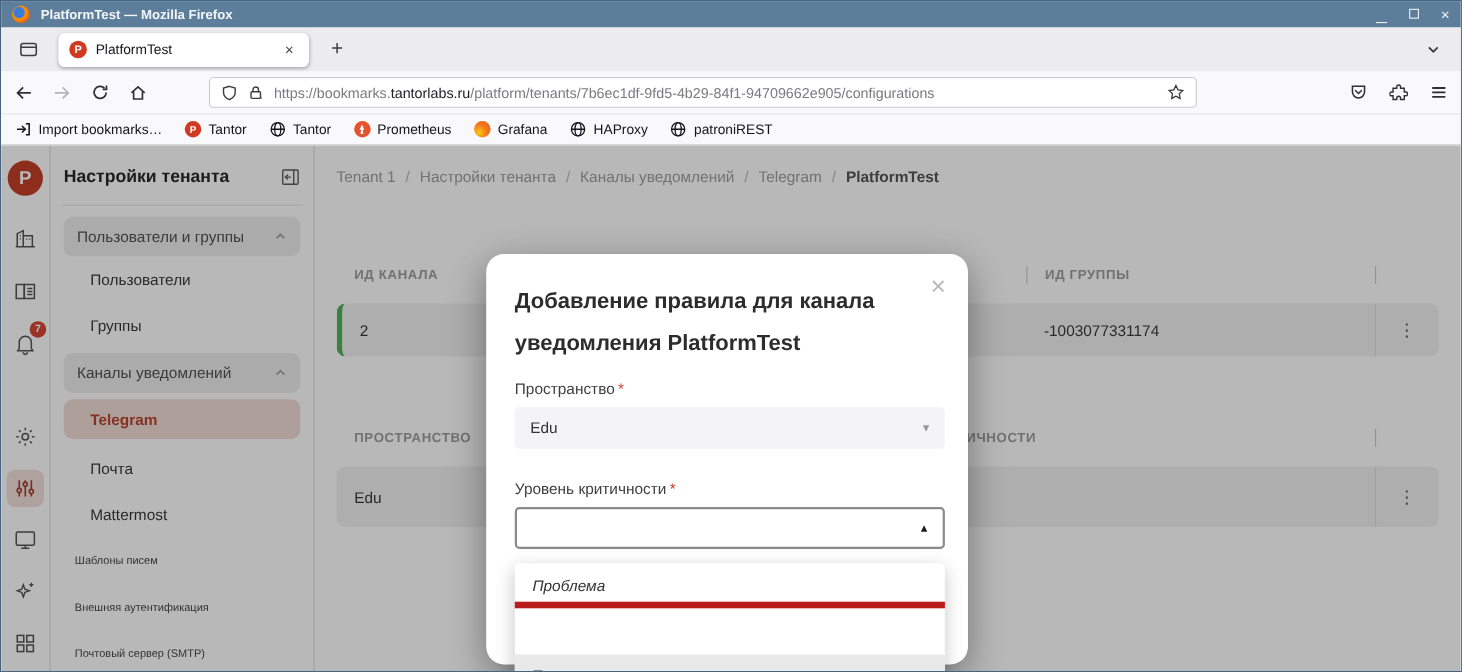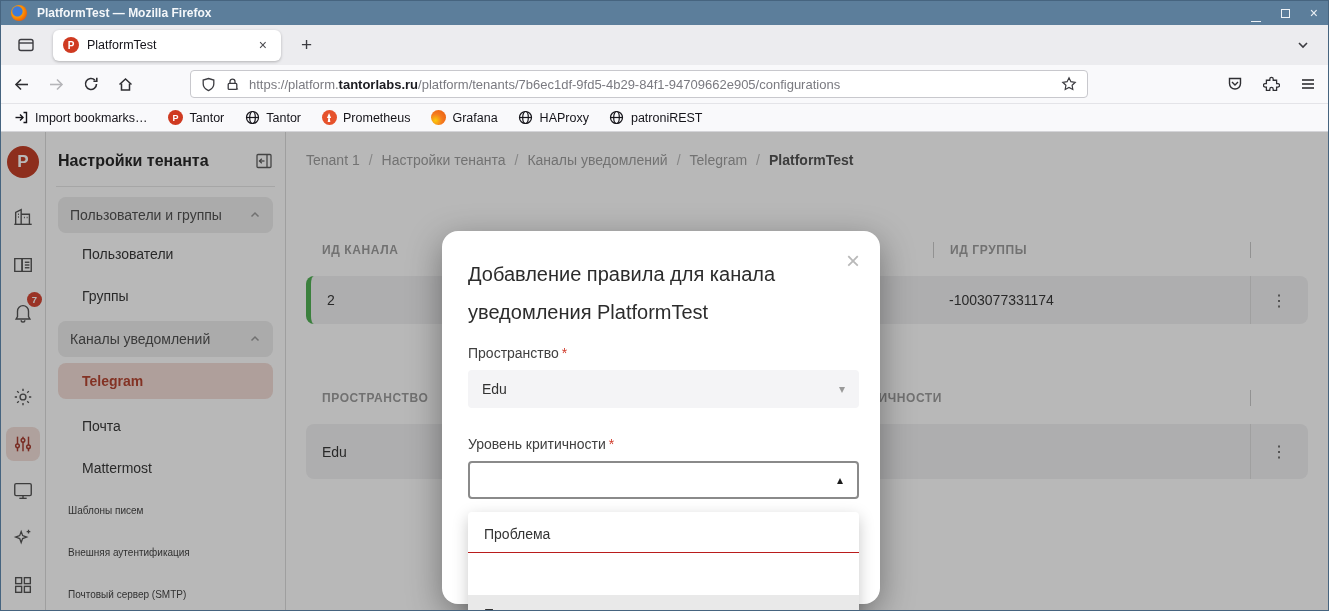--- a/index.html
+++ b/index.html
@@ -31,21 +31,21 @@
   .newtab-btn { font-size:19px; color:#3c3c41; margin-left:14px; padding:0 6px; }
   .tablist-btn { margin-left:auto; color:#3c3c41; padding:4px 8px;}
   
   .navbar { height:38px; background:#f9f9fb; display:flex; align-items:center; padding:0 12px; flex:0 0 auto; }
   .nav-icons { display:flex; align-items:center; gap:18px; color:#2f2f33; }
   .nav-btn { display:flex; align-items:center; justify-content:center; }
   .nav-btn.disabled { color:#b5b5b9; }
   .urlbar { width:898px; height:28px; background:#fff; border:1px solid #c8c8cd; border-radius:4px;
     display:flex; align-items:center; padding:0 10px; margin-left:56px; gap:9px; }
   .url-text { flex:1; font-size:13px; color:#7a7a80; white-space:nowrap; overflow:hidden; position:relative; }
-  .url-text b { color:#1c1c21; font-weight:bold; }
+  .url-text b { color:#1c1c21; font-weight:normal; }
   .url-fade { position:absolute; right:0; top:0; bottom:0; width:46px;
     background:linear-gradient(90deg, rgba(255,255,255,0), #fff 85%); }
   .url-icon { color:#3c3c41; display:flex; }
   .nav-right { margin-left:auto; display:flex; align-items:center; gap:20px; color:#2f2f33; }
   
   .bookmarksbar { height:29px; background:#f9f9fb; border-top:1px solid #e4e4e8; display:flex; align-items:center;
     padding:0 12px; gap:20px; flex:0 0 auto; border-bottom:1px solid #d4d4d8;}
   .bm { display:flex; align-items:center; gap:6px; font-size:12.5px; color:#15141a; white-space:nowrap; }
   .bm-ico { width:16px; height:16px; display:flex; align-items:center; justify-content:center; }
   .ico-red-circle { width:15px; height:15px; border-radius:50%; background:#cf3a21; color:#fff; font-size:9px; font-weight:bold;
@@ -98,36 +98,36 @@
   .t1 .trow { height:48px; border-left:5px solid #4caf50; }
   .t1 .trow { grid-template-columns:622px 1fr 58px; }
   .t2 .trow { height:55px; }
   .td { padding-left:16px; }
   .td-actions { height:100%; border-left:1px solid #dddddd; display:flex; align-items:center; justify-content:center;
     color:#555; font-size:16px; letter-spacing:1px; }
   
   .dim { position:absolute; inset:0; background:rgba(20,20,20,.30); z-index:5; }
   .modal { position:absolute; left:441px; top:99px; width:438px; height:373px; background:#fff; border-radius:16px;
     box-shadow:0 10px 34px rgba(0,0,0,.38); z-index:10; padding:24px 21px 0 26px; }
-  .modal-title { font-size:20px; line-height:38px; font-weight:normal; color:#2c2c2c; padding-right:36px; }
+  .modal-title { font-size:20px; line-height:38px; font-weight:bold; color:#2c2c2c; padding-right:36px; }
   .modal-close { position:absolute; top:18px; right:20px; color:#b9b9b9; font-size:24px; line-height:1; font-weight:300;}
   .fld-label { margin-top:14px; font-size:14px; color:#404040; }
   .fld-label .req { color:#d03a2a; margin-left:3px;}
   .fld-label.l2 { margin-top:28px; }
   .select { margin-top:9px; height:38px; border-radius:4px; display:flex; align-items:center; padding:0 14px;
     font-size:14px; color:#333; }
   .select.filled { background:#f4f4f6; }
   .select.open { background:#fff; border:2px solid #8a8a8a; }
   .caret { margin-left:auto; font-size:12px; }
   .caret.down { color:#9a9a9a; }
   .caret.up { color:#1c1c1c; }
   .dropdown { position:absolute; left:26px; right:21px; top:281px; background:#fff; border-radius:4px;
     box-shadow:0 5px 16px rgba(0,0,0,.22); padding:4px 0 6px; z-index:12; }
   .opt { height:37px; display:flex; align-items:center; padding:0 16px; font-size:14px; color:#333; }
-  .opt.first { border-bottom:1px solid #b91c1c; }
+  .opt.first { border-bottom:6px solid #b91c1c;font-style:italic; }
   .opt.hl { background:#e9e9e9;margin-top:42px; }
   svg { display:block; }
 </style>
 </head>
 <body>
 
 <div class="window">
 
   <div class="titlebar">
     <div class="ff-logo"></div>
@@ -192,21 +192,21 @@
           <path d="M7.5 1.5 12.8 3v4c0 3-2.2 5.2-5.3 6.6C4.4 12.2 2.2 10 2.2 7V3z"></path>
         </svg>
       </span>
       <span class="url-icon">
         <svg width="15" height="15" viewBox="0 0 15 15" fill="none" stroke="currentColor" stroke-width="1.3">
           <rect x="3.2" y="6.4" width="8.6" height="6" rx="1"></rect>
             <path d="M5 6.4V4.6a2.5 2.5 0 0 1 5 0v1.8"></path>
           <path d="M11.5 12.6 l1.8 0 -0.9 -1.7 z" fill="currentColor" stroke="none"></path>
         </svg>
       </span>
-      <span class="url-text"><span>https://platform.</span><b>tantorlabs.ru</b><span>/platform/tenants/7b6ec1df-9fd5-4b29-84f1-94709662e905/configurations</span><span class="url-fade"></span></span>
+      <span class="url-text"><span>https://bookmarks.</span><b>tantorlabs.ru</b><span>/platform/tenants/7b6ec1df-9fd5-4b29-84f1-94709662e905/configurations</span><span class="url-fade"></span></span>
       <span class="url-icon">
         <svg width="16" height="16" viewBox="0 0 16 16" fill="none" stroke="currentColor" stroke-width="1.2">
           <path d="M8 1.8l1.9 3.9 4.3.6-3.1 3 0.7 4.2L8 11.5l-3.8 2 0.7-4.2-3.1-3 4.3-.6z"></path>
         </svg>
       </span>
     </div>
     <div class="nav-right">
       <span class="nav-btn">
         <svg width="16" height="16" viewBox="0 0 16 16" fill="none" stroke="currentColor" stroke-width="1.4">
           <path d="M2.5 2.5h11v5a5.5 5.5 0 0 1-11 0z"></path>

